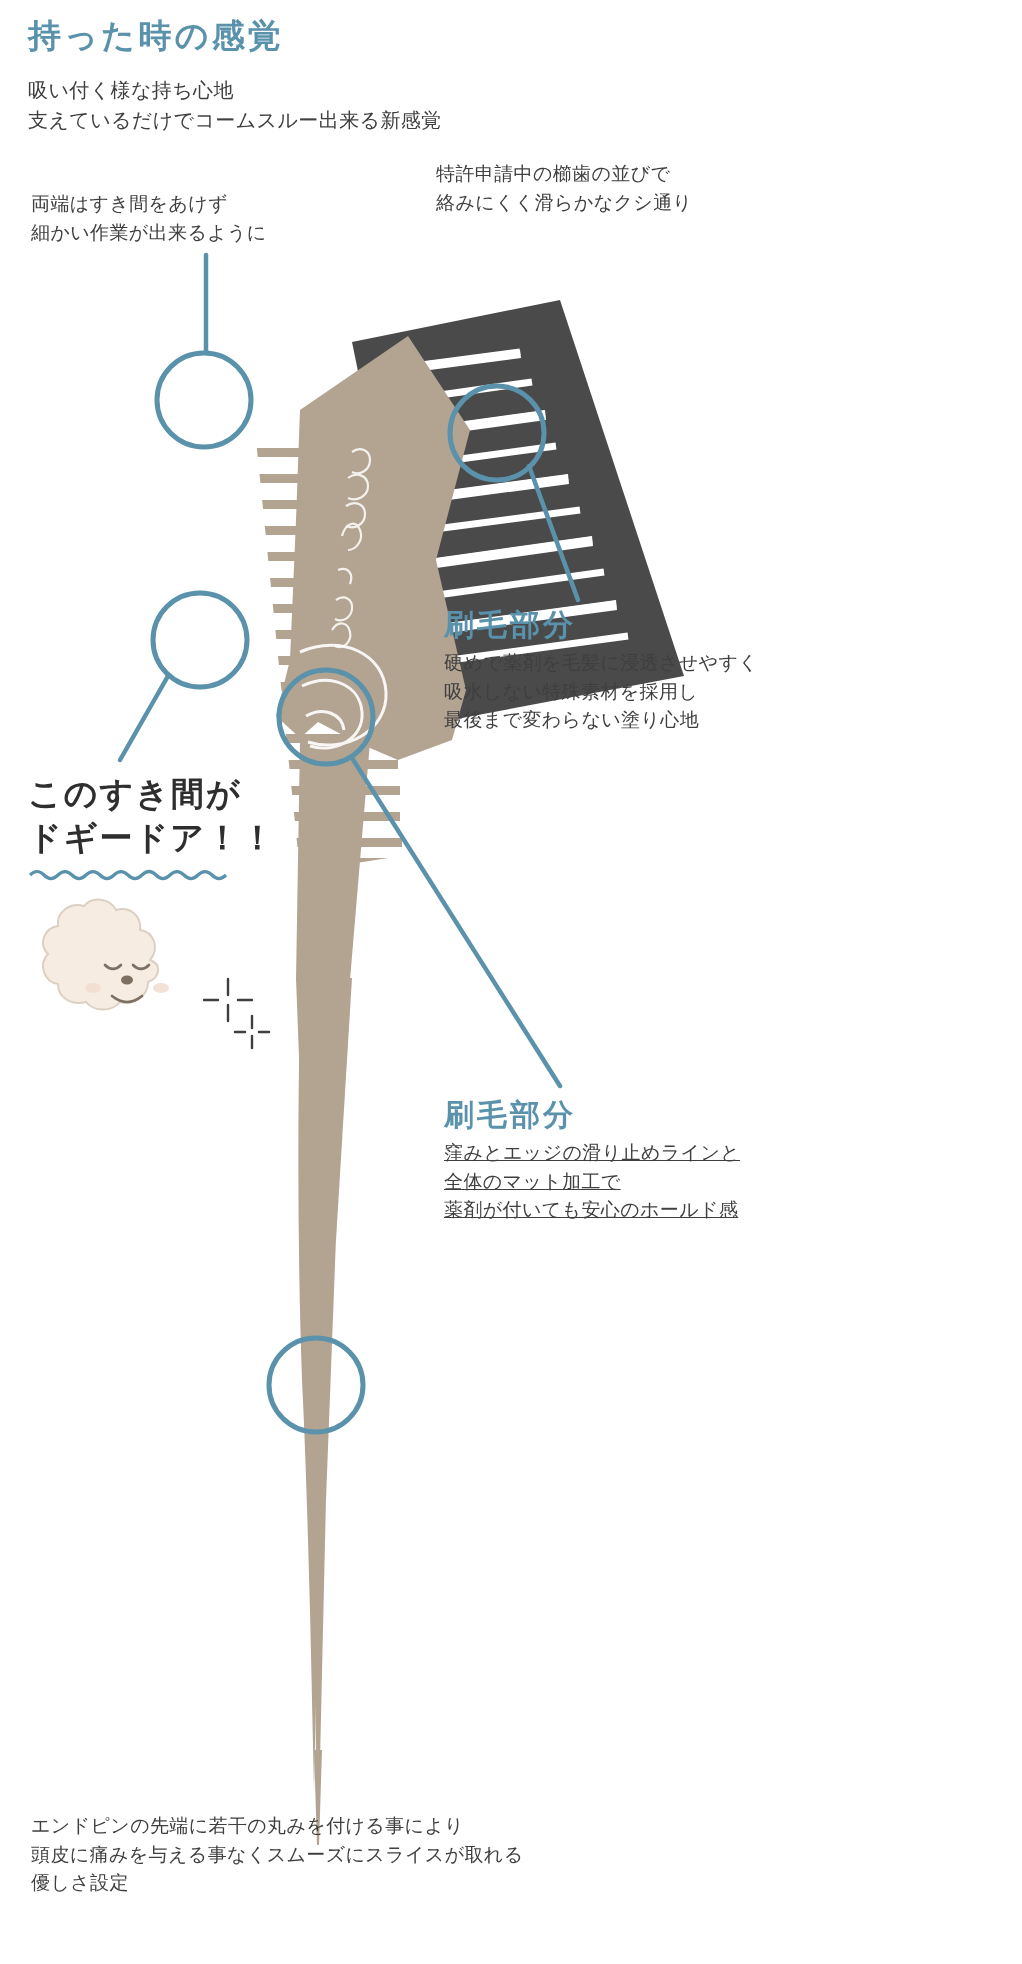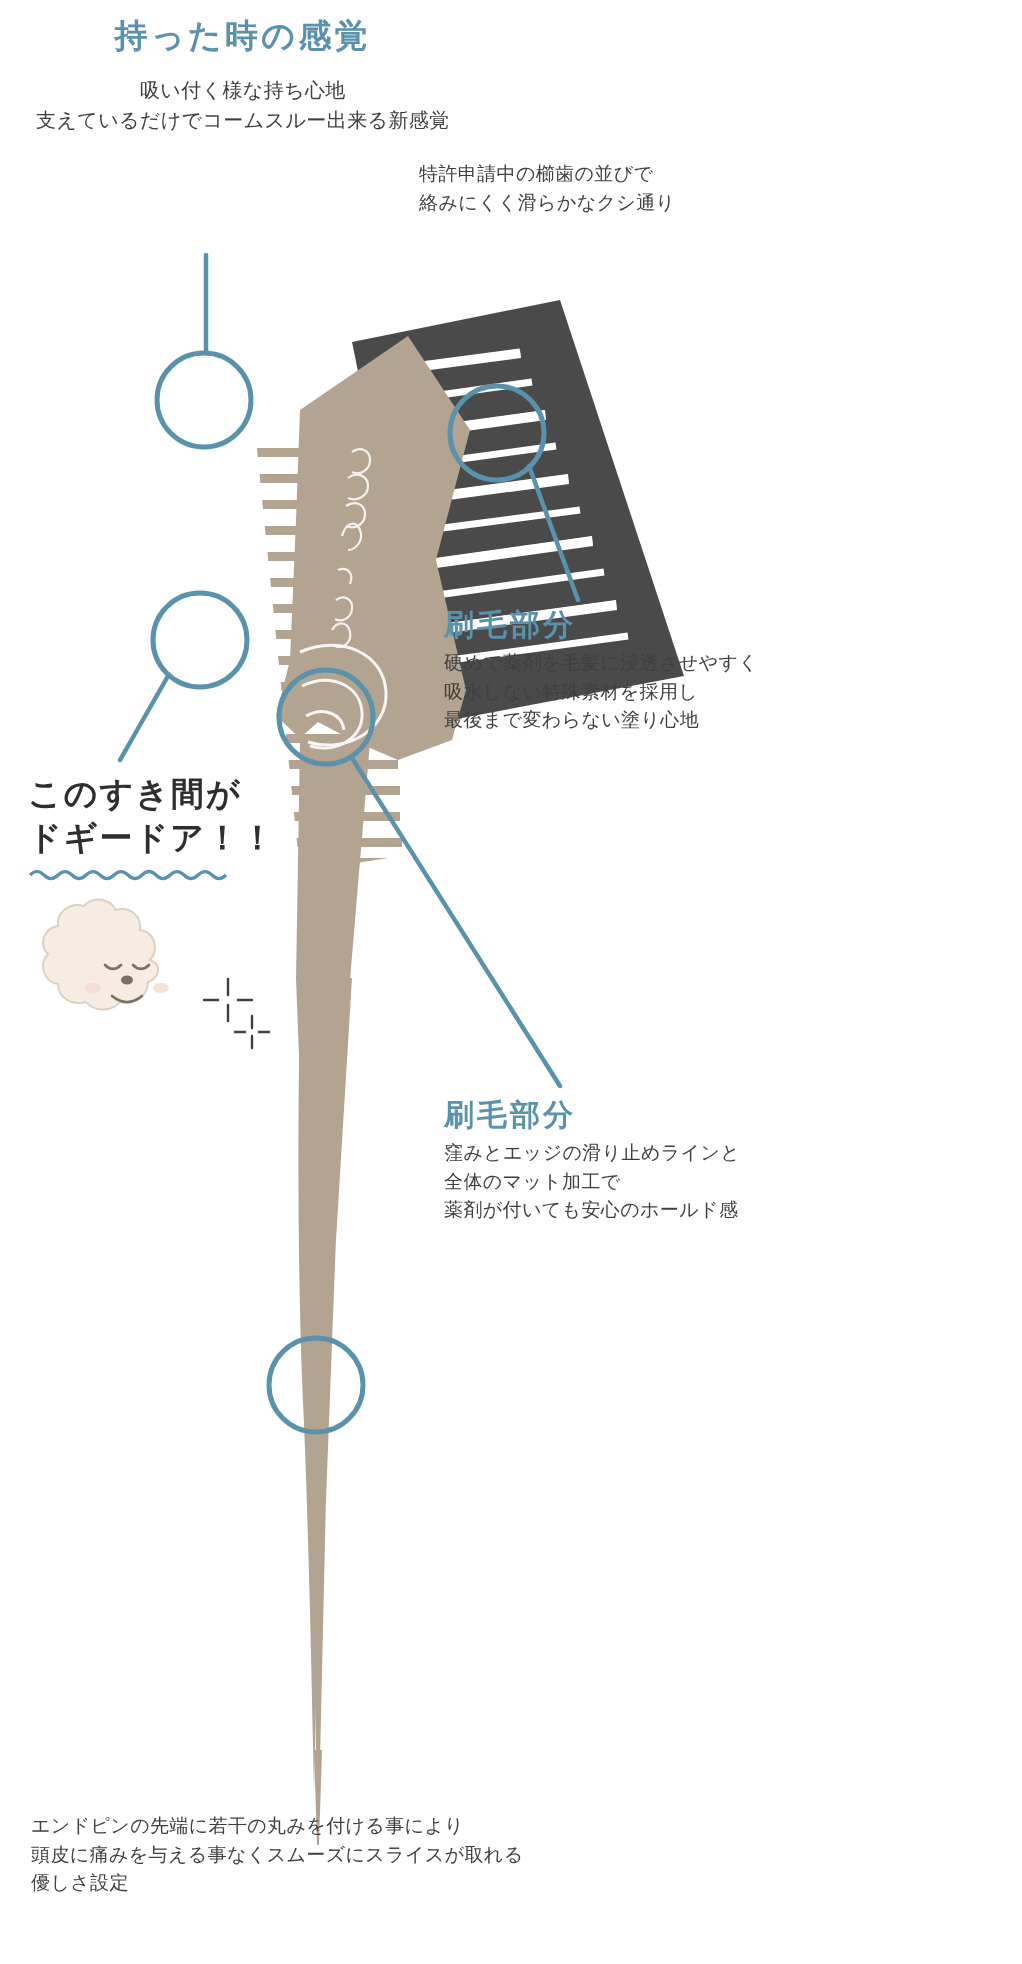--- a/index.html
+++ b/index.html
@@ -24,38 +24,38 @@
     color:#3f3f3f;
     font-weight:500;
     letter-spacing:.02em;
     line-height:1.5;
     white-space:pre-line;
   }
 
   
   .blk{position:absolute;}
 
-  #hdr{left:36px;top:18px;text-align:center;}
+  #hdr{left:28px;top:18px;}
   #hdr .heading{font-size:33px;}
   #hdr .body-txt{font-size:20px;margin-top:21px;}
 
   #note-left{left:31px;top:190px;}
   #note-left .body-txt{font-size:19px;}
 
   #sec-comb{left:419px;top:152px;}
   #sec-comb .heading{font-size:30px;}
-  #sec-comb .body-txt{font-size:19px;margin-top:8px;}
+  #sec-comb .body-txt{font-size:19px;margin-top:8px;margin-left:17px;}
 
   #sec-brush{left:444px;top:608px;}
   #sec-brush .heading{font-size:30px;}
   #sec-brush .body-txt{font-size:19px;margin-top:8px;}
 
   #sec-grip{left:444px;top:1098px;}
   #sec-grip .heading{font-size:30px;}
-  #sec-grip .body-txt{font-size:19px;margin-top:8px;}
+  #sec-grip .body-txt{font-size:19px;margin-top:8px;text-decoration:underline;}
 
   #sec-endpin{left:31px;top:1800px;}
   #sec-endpin .body-txt{font-size:19px;margin-top:12px;}
 
   
   #doggy{left:28px;top:772px;}
   #doggy .dd-line{
     color:#2e2e2e;font-weight:700;font-size:33px;
     letter-spacing:.06em;line-height:1.34;white-space:pre;
   }
@@ -218,20 +218,24 @@
       <path d="M252,1028 l0,-12 M252,1036 l0,12 M245,1032 l-10,0 M259,1032 l10,0"></path>
     </g>
   </svg>
 
   <div class="blk" id="hdr">
     <div class="heading">持った時の感覚</div>
     <div class="body-txt">吸い付く様な持ち心地
 支えているだけでコームスルー出来る新感覚</div>
   </div>
 
+  <div class="blk" id="note-left">
+    <div class="body-txt">両端はすき間をあけず
+細かい作業が出来るように</div>
+  </div>
 
   <div class="blk" id="sec-comb">
     <div class="body-txt">特許申請中の櫛歯の並びで
 絡みにくく滑らかなクシ通り</div>
   </div>
 
   <div class="blk" id="doggy">
     <div class="dd-line">このすき間が</div>
     <div class="dd-line">ドギードア！！</div>
     <svg id="wave" width="212" height="18" viewBox="0 0 212 18">

